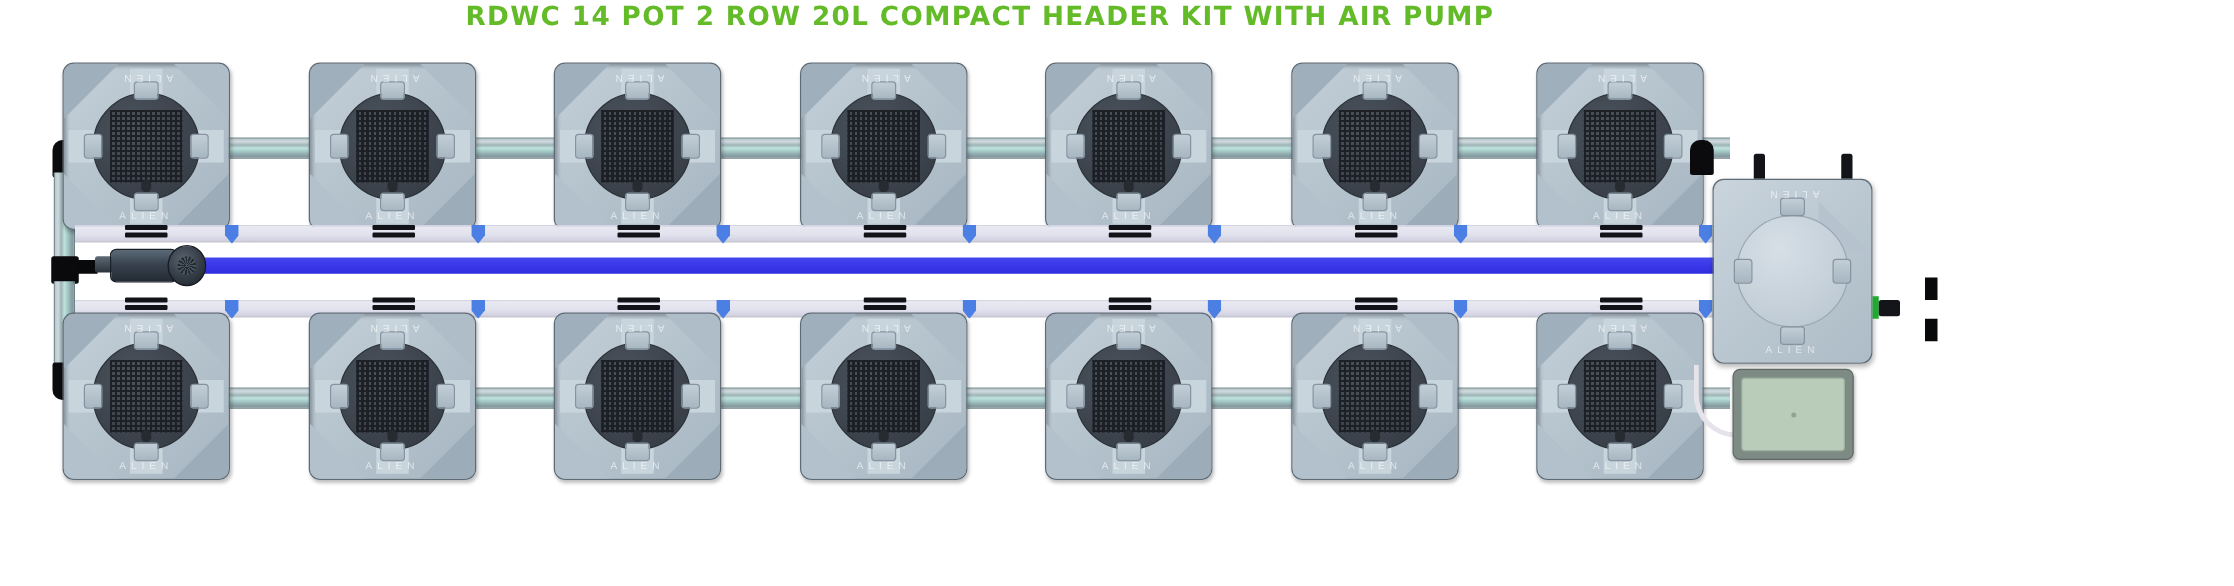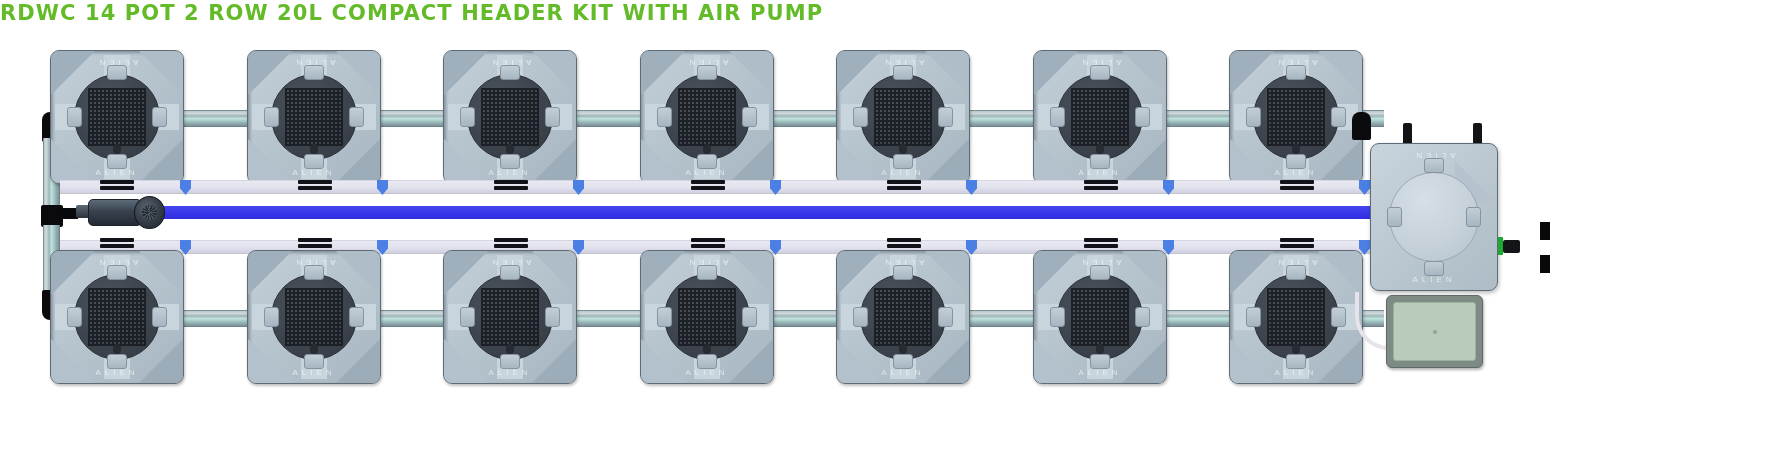--- a/index.html
+++ b/index.html
@@ -14,21 +14,21 @@
     height: 469px;
     background: #ffffff;
     overflow: hidden;
   }
 
   
   #title {
     position: absolute;
     left: 0; top: 1px;
     width: 1568px;
-    text-align: left;
+    text-align: center;
     color: #63bb28;
     font-size: 21px;
     font-weight: bold;
     letter-spacing: 1.1px;
     font-family: "DejaVu Sans", sans-serif;
     white-space: nowrap;
   }
 
   
   .hpipe {

